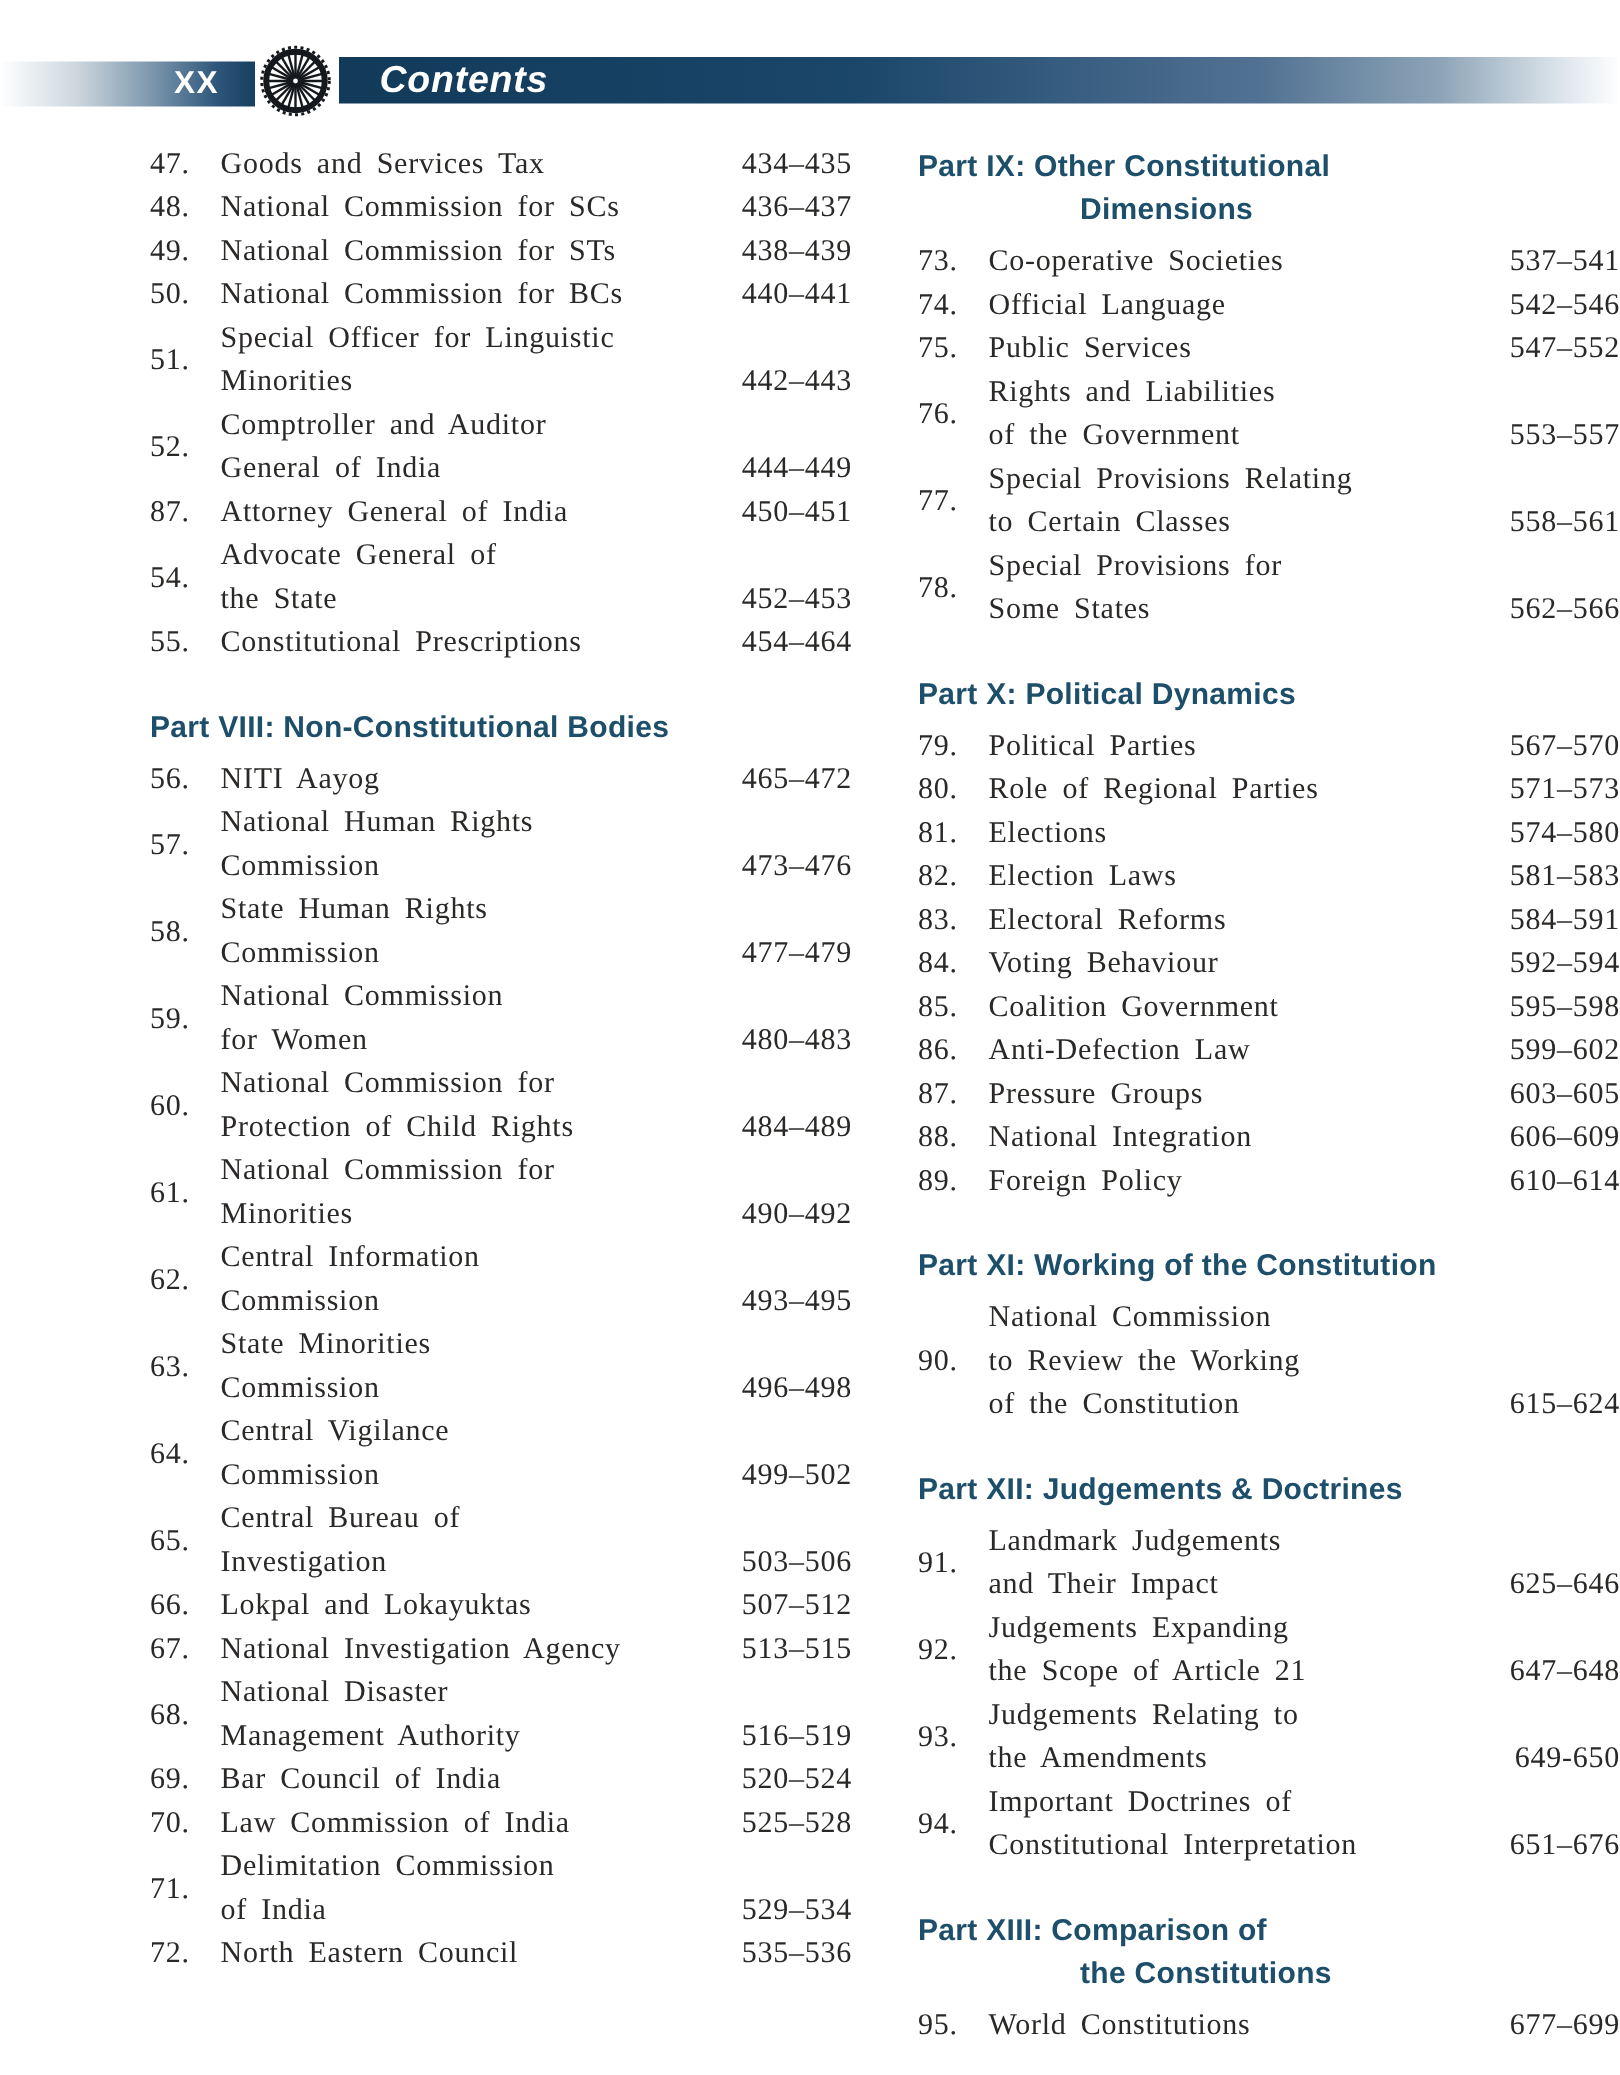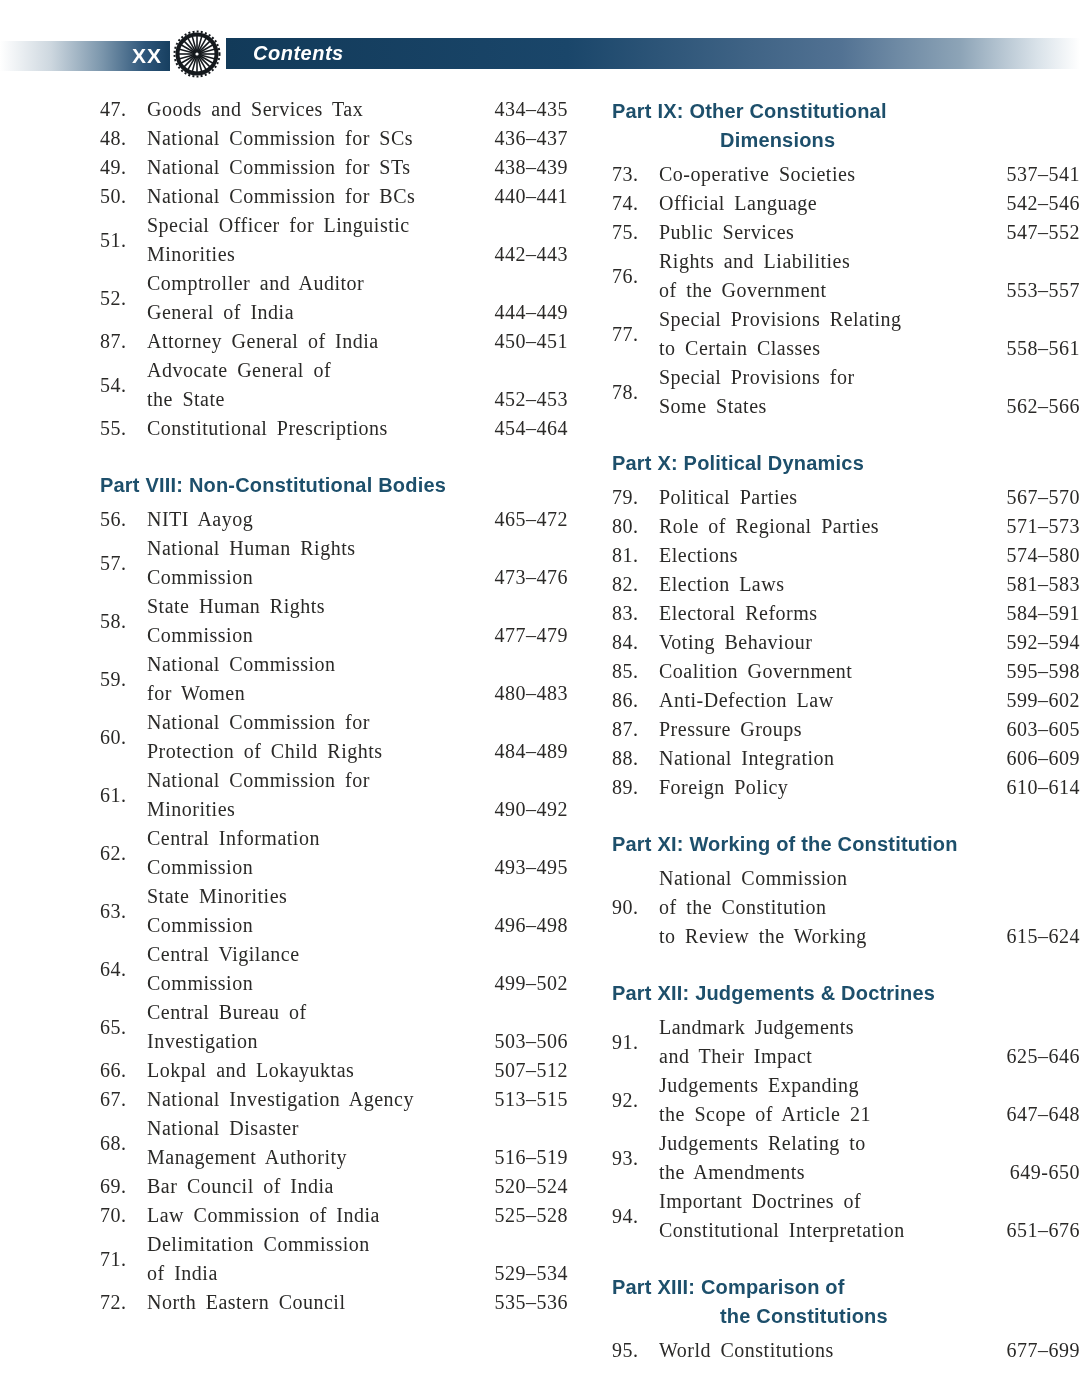--- a/index.html
+++ b/index.html
@@ -3,30 +3,30 @@
 <meta charset="utf-8">
 <style>
   html,body{margin:0;padding:0;background:#ffffff;}
   .page{position:relative;width:1080px;height:1383px;background:#ffffff;overflow:hidden;
         font-family:"Liberation Serif", serif;color:#262524;}
 
   
   .topbar{position:absolute;top:38px;left:0;right:0;height:33px;}
   .bar-left{position:absolute;left:0;top:3px;width:170px;height:30px;box-sizing:border-box;
             background:linear-gradient(to right,#ffffff 0%,#cdd7df 30%,#7b96ac 60%,#2e567a 85%,#173f60 100%);
-            display:flex;align-items:center;justify-content:flex-end;padding-right:8px;}
+            display:flex;align-items:center;justify-content:flex-end;padding-right:24px;}
   .pagelabel{color:#ffffff;font-family:"Liberation Sans",sans-serif;font-weight:bold;
              font-size:21px;letter-spacing:1px;}
   .emblem{position:absolute;left:172px;top:-9px;width:50px;height:50px;}
   .emblem svg{display:block;width:50px;height:50px;}
   .bar-right{position:absolute;left:226px;right:0;top:0;height:31px;
              background:linear-gradient(to right,#123a59 0%,#1a466a 40%,#527293 72%,#8da4b7 86%,#d9e2e9 95%,#ffffff 100%);
              display:flex;align-items:center;}
   .title{color:#ffffff;font-family:"Liberation Sans",sans-serif;font-style:italic;font-weight:bold;
-         font-size:20px;margin-left:27px;letter-spacing:0.5px;}
+         font-size:25px;margin-left:27px;letter-spacing:0.5px;}
 
   
   .cols{position:absolute;top:95px;left:100px;display:flex;}
   #col-left{width:468px;margin-right:44px;}
   #col-right{width:468px;}
 
   .entry{display:flex;align-items:center;font-size:20px;line-height:29px;
          letter-spacing:0.5px;word-spacing:4px;color:#2a2927;}
   .num{width:47px;flex:none;}
   .ebody{flex:1;min-width:0;}
@@ -419,22 +419,22 @@
           </div>
           <div class="pages">610–614</div>
         </div>
         <div class="part-heading">
           <div>Part XI: Working of the Constitution</div>
         </div>
         <div class="entry">
           <div class="num">90.</div>
           <div class="ebody">
             <div class="eline">National Commission</div>
+            <div class="eline">to Review the Working</div>
             <div class="eline">of the Constitution</div>
-            <div class="eline">to Review the Working</div>
           </div>
           <div class="pages">615–624</div>
         </div>
         <div class="part-heading">
           <div>Part XII: Judgements &amp; Doctrines</div>
         </div>
         <div class="entry">
           <div class="num">91.</div>
           <div class="ebody">
             <div class="eline">Landmark Judgements</div>

